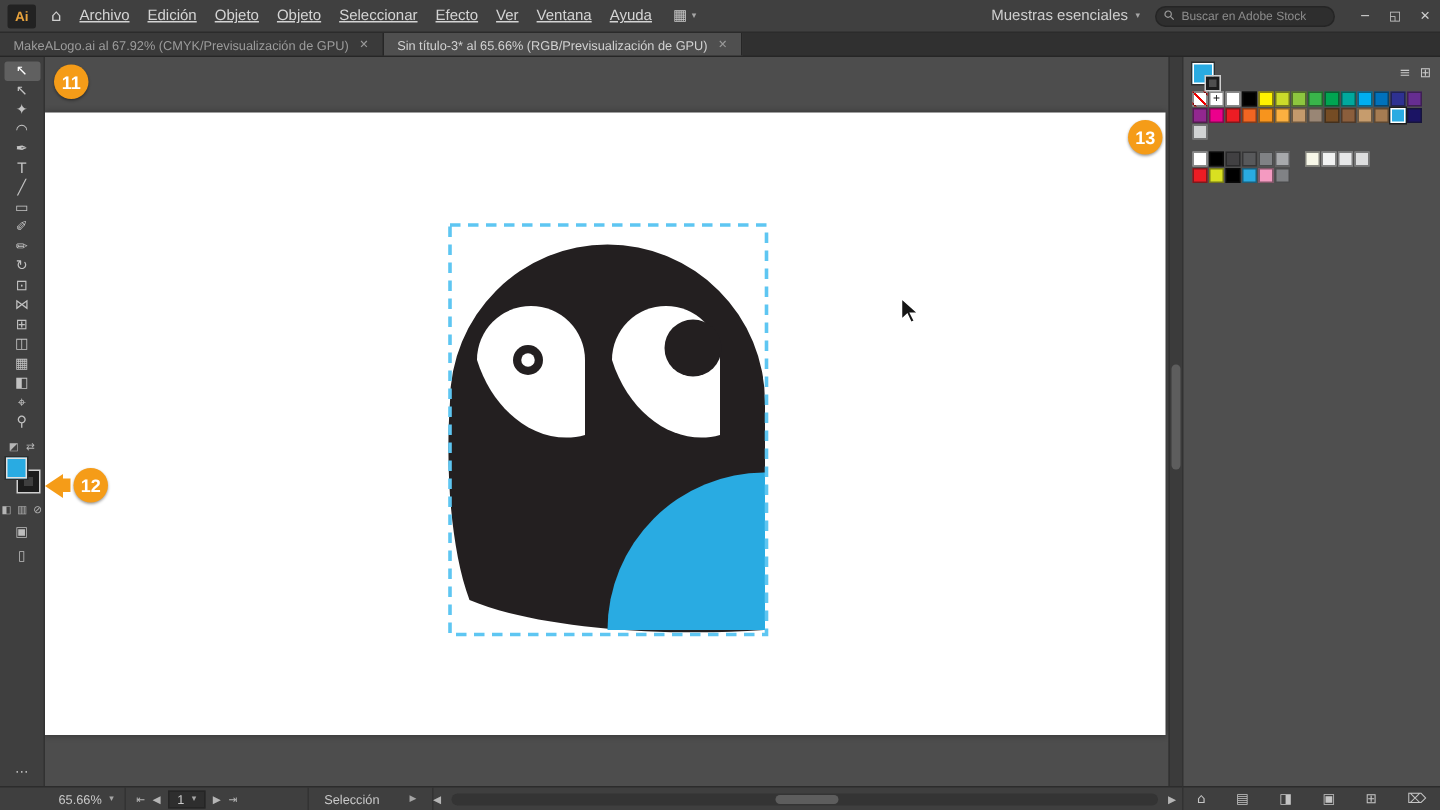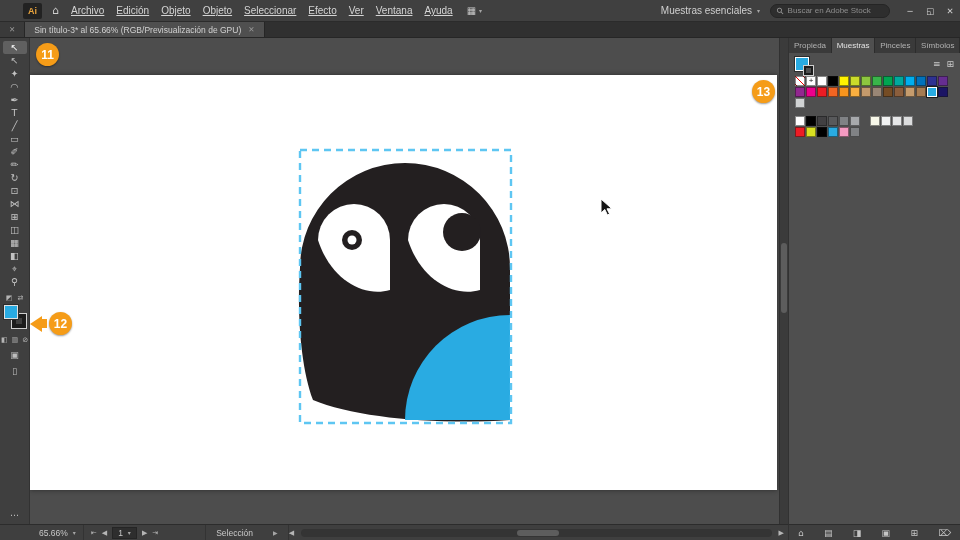--- a/index.html
+++ b/index.html
@@ -9,21 +9,21 @@
     background: #4d4d4d;
     font-family: "Liberation Sans", sans-serif;
     -webkit-font-smoothing: antialiased;
   }
   .glyph { font-family: "DejaVu Sans", sans-serif; }
 
   
   .titlebar {
     position: absolute; top: 0; left: 0; right: 0; height: 22px;
     background: #404040; border-bottom: 1px solid #2b2b2b;
-    display: flex; align-items: center; padding-left: 23px;
+    display: flex; align-items: center; padding-left: 5px;
     color: #d4d4d4; font-size: 10px;
   }
   .app-icon {
     width: 19px; height: 16px; background: #222; border-radius: 2px;
     color: #e8a33d; font-weight: bold; font-size: 9px;
     display: flex; align-items: center; justify-content: center; margin-right: 4px;
   }
   .home-btn { padding: 0 6px; font-size: 11px; color: #cfcfcf; }
   .menus { display: flex; }
   .menu-item { padding: 0 6px; line-height: 21px; white-space: nowrap; text-decoration: underline; }
@@ -203,20 +203,21 @@
   </div>
   <div class="winctl">
     <span class="glyph">─</span>
     <span class="glyph">◱</span>
     <span class="glyph">✕</span>
   </div>
 </div>
 
 <div class="tabbar" id="tabbar">
     <div class="tab">
+      <span class="tab-label">MakeALogo.ai al 67.92% (CMYK/Previsualización de GPU)</span>
       <span class="tab-close glyph">✕</span>
     </div>
     <div class="tab active">
       <span class="tab-label">Sin título-3* al 65.66% (RGB/Previsualización de GPU)</span>
       <span class="tab-close glyph">✕</span>
     </div>
   </div>
 
 <div class="toolbar">
   <div id="tools" style="display:flex;flex-direction:column;align-items:center;">
@@ -280,26 +281,20 @@
   <svg class="cursor" viewBox="0 0 13 18">
     <path d="M1,1 L1,15 L4.8,11.5 L7.4,17 L9.6,16 L7,10.8 L12,10.8 Z" fill="#151515" stroke="#ffffff" stroke-width="1"></path>
   </svg>
 
   <div class="vscroll">
     <div class="vthumb"></div>
   </div>
 </div>
 
 <div class="panel">
-  <div class="panel-tabs" id="panel-tabs">
-      <div class="ptab">Propieda</div>
-      <div class="ptab active">Muestras</div>
-      <div class="ptab">Pinceles</div>
-      <div class="ptab">Símbolos</div>
-    </div>
   <div class="panel-head">
     <div class="current-swatch" id="current-swatch" style="background: rgb(41, 171, 226);">
       <div class="cs-stroke"></div>
     </div>
     <div class="ph-spacer"></div>
     <div class="view-icons">
       <span class="glyph">≡</span>
       <span class="glyph">⊞</span>
     </div>
   </div>

